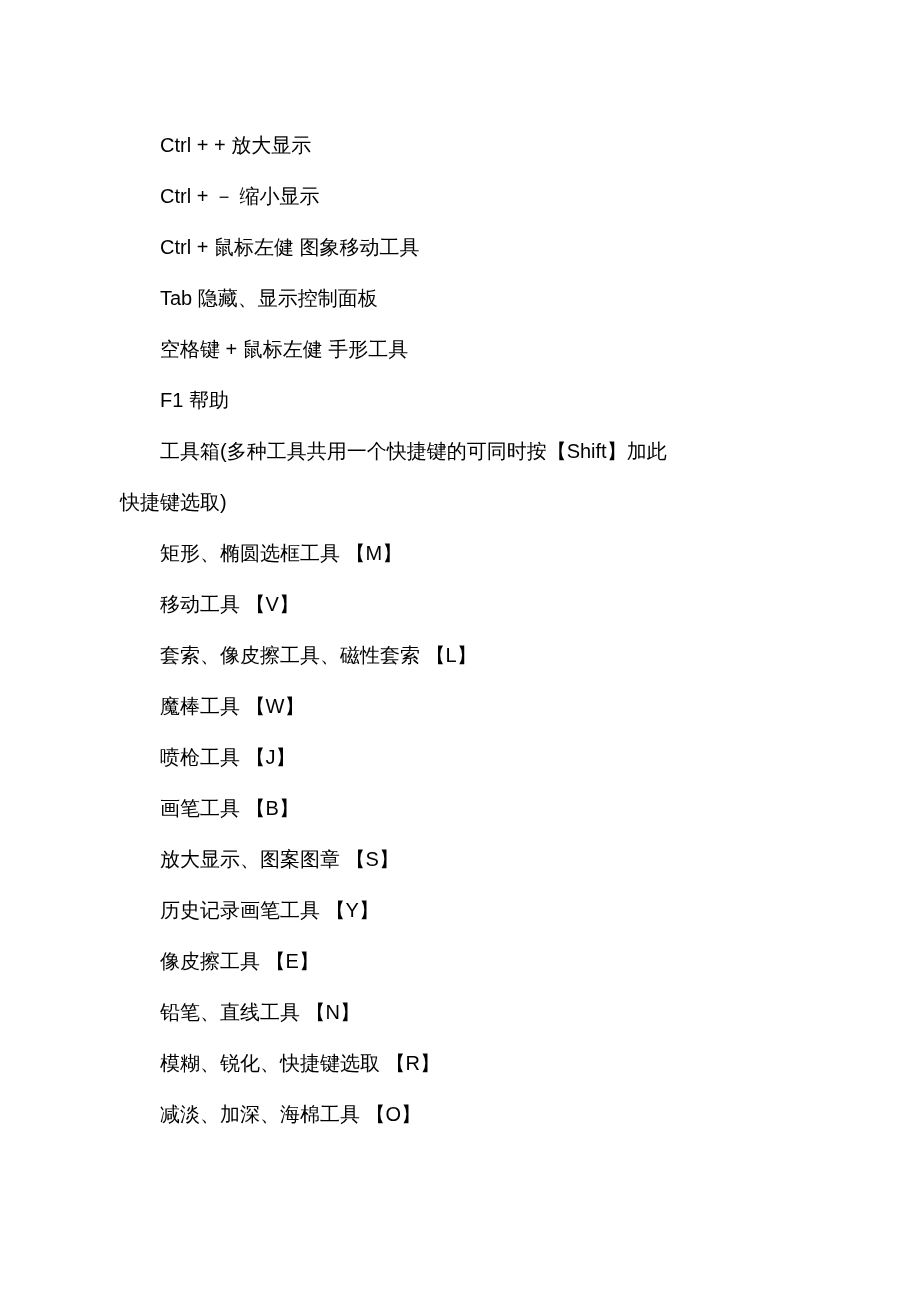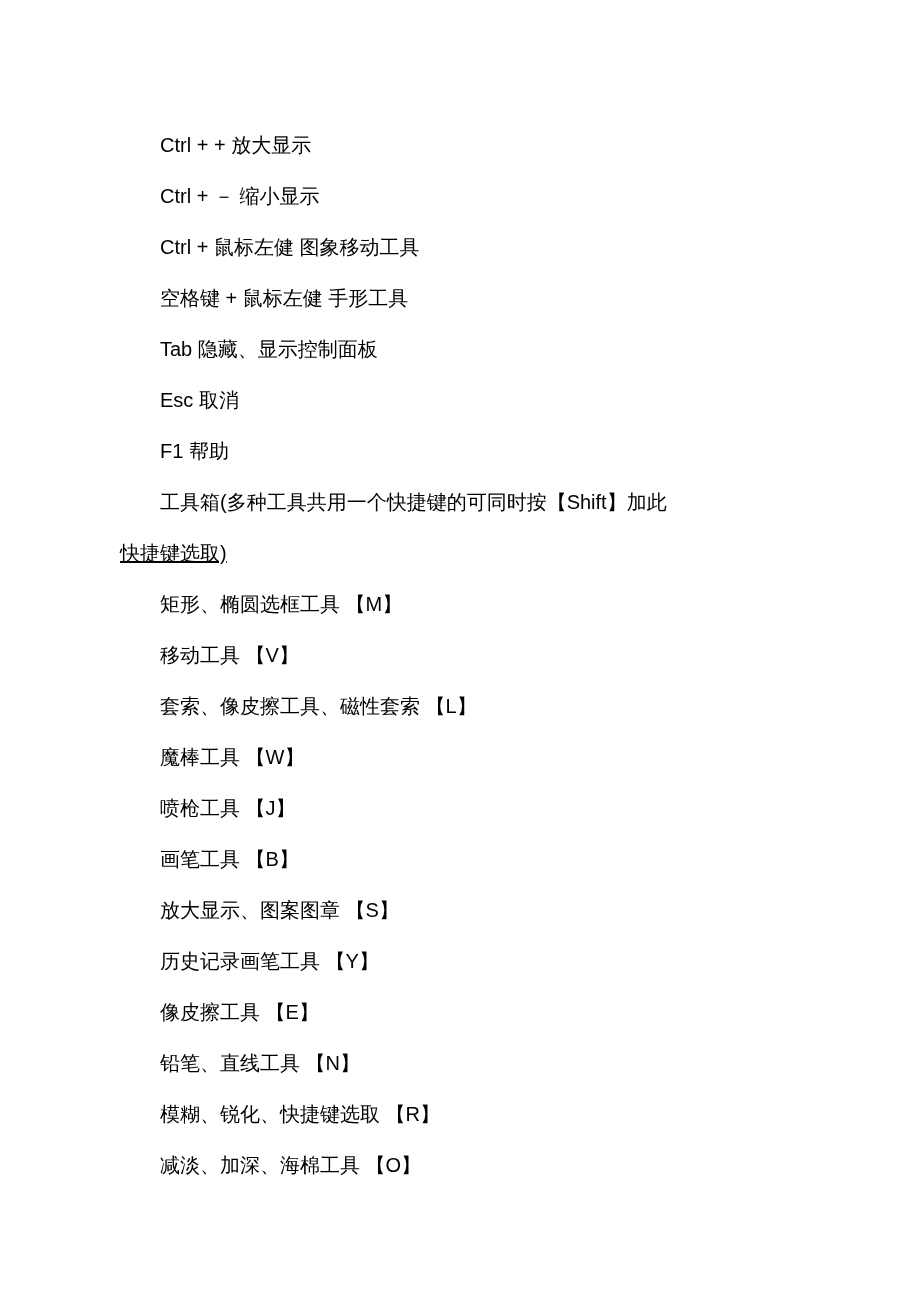--- a/index.html
+++ b/index.html
@@ -17,33 +17,31 @@
     }
     .content {
       font-size: 20px;
       line-height: 2.55;
     }
     .line {
       text-indent: 2em;
     }
     .line-noindent {
       text-indent: 0;
-      text-decoration: underline;
     }
   </style>
 </head>
 <body>
 
 <div class="content">
   <div class="line">Ctrl + + 放大显示</div>
   <div class="line">Ctrl + － 缩小显示</div>
   <div class="line">Ctrl + 鼠标左健 图象移动工具</div>
+  <div class="line">Tab 隐藏、显示控制面板</div>
   <div class="line">空格键 + 鼠标左健 手形工具</div>
-  <div class="line">Tab 隐藏、显示控制面板</div>
-  <div class="line">Esc 取消</div>
   <div class="line">F1 帮助</div>
   <div class="line">工具箱(多种工具共用一个快捷键的可同时按【Shift】加此</div>
   <div class="line-noindent">快捷键选取)</div>
   <div class="line">矩形、椭圆选框工具 【M】</div>
   <div class="line">移动工具 【V】</div>
   <div class="line">套索、像皮擦工具、磁性套索 【L】</div>
   <div class="line">魔棒工具 【W】</div>
   <div class="line">喷枪工具 【J】</div>
   <div class="line">画笔工具 【B】</div>
   <div class="line">放大显示、图案图章 【S】</div>

